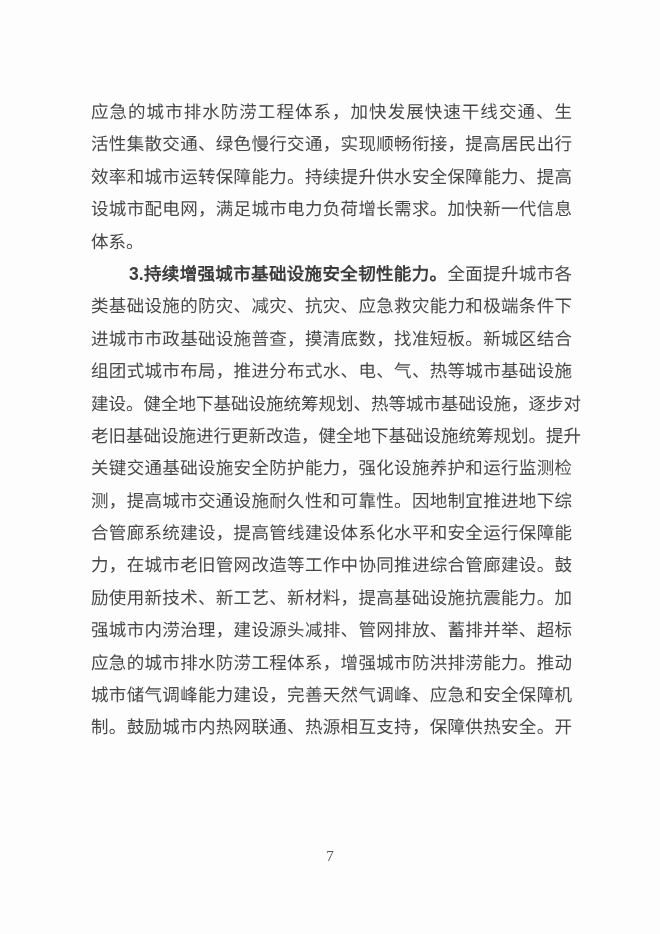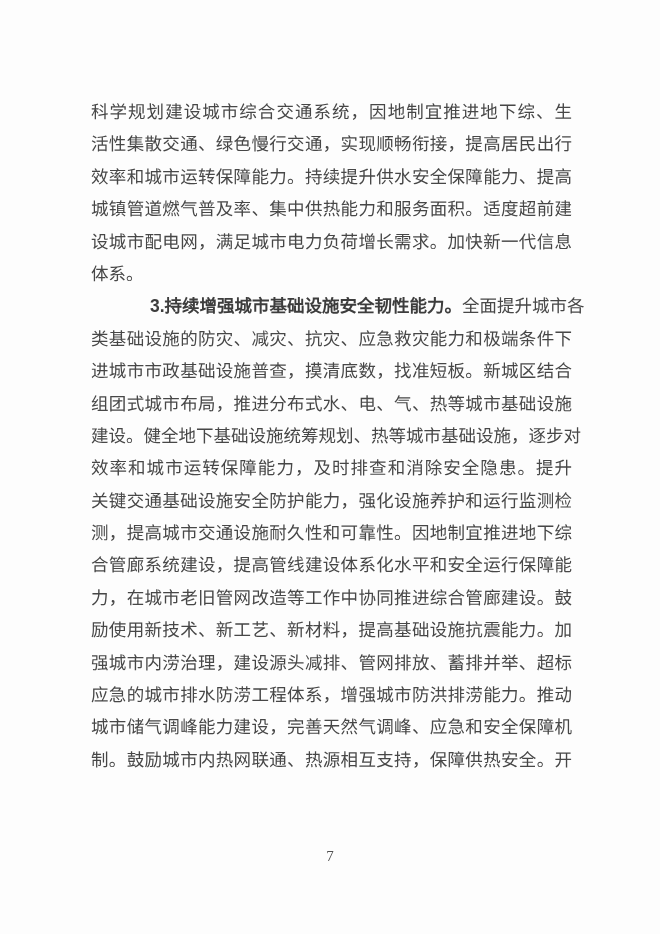--- a/index.html
+++ b/index.html
@@ -34,54 +34,52 @@
   .line.short {
     text-align-last: left;
   }
   .line.indent {
     text-indent: 38px;
   }
   .heading-bold {
     font-family: "Liberation Sans", "DejaVu Sans", sans-serif;
     font-weight: 700;
     color: #3d3d3d;
-    margin-left: 21px;
   }
   .page-number {
     position: absolute;
     left: 0;
     top: 848px;
     width: 660px;
     text-align: center;
     font-size: 15px;
     color: #4f4f4f;
     font-family: "Liberation Serif", "DejaVu Serif", serif;
   }
 </style>
 </head>
 <body>
 
 <div class="page">
   <div class="text-block">
 
-    <div class="line">科学规划建设城市综合交通系统，因地制宜推进地下综、生</div>
+    <div class="line">应急的城市排水防涝工程体系，加快发展快速干线交通、生</div>
     <div class="line">活性集散交通、绿色慢行交通，实现顺畅衔接，提高居民出行</div>
     <div class="line">效率和城市运转保障能力。持续提升供水安全保障能力、提高</div>
-    <div class="line">城镇管道燃气普及率、集中供热能力和服务面积。适度超前建</div>
     <div class="line">设城市配电网，满足城市电力负荷增长需求。加快新一代信息</div>
     <div class="line short">体系。</div>
 
     <div class="line indent">
       <span class="heading-bold">3.持续增强城市基础设施安全韧性能力。</span><span>全面提升城市各</span>
     </div>
     <div class="line">类基础设施的防灾、减灾、抗灾、应急救灾能力和极端条件下</div>
     <div class="line">进城市市政基础设施普查，摸清底数，找准短板。新城区结合</div>
     <div class="line">组团式城市布局，推进分布式水、电、气、热等城市基础设施</div>
     <div class="line">建设。健全地下基础设施统筹规划、热等城市基础设施，逐步对</div>
-    <div class="line">效率和城市运转保障能力，及时排查和消除安全隐患。提升</div>
+    <div class="line">老旧基础设施进行更新改造，健全地下基础设施统筹规划。提升</div>
     <div class="line">关键交通基础设施安全防护能力，强化设施养护和运行监测检</div>
     <div class="line">测，提高城市交通设施耐久性和可靠性。因地制宜推进地下综</div>
     <div class="line">合管廊系统建设，提高管线建设体系化水平和安全运行保障能</div>
     <div class="line">力，在城市老旧管网改造等工作中协同推进综合管廊建设。鼓</div>
     <div class="line">励使用新技术、新工艺、新材料，提高基础设施抗震能力。加</div>
     <div class="line">强城市内涝治理，建设源头减排、管网排放、蓄排并举、超标</div>
     <div class="line">应急的城市排水防涝工程体系，增强城市防洪排涝能力。推动</div>
     <div class="line">城市储气调峰能力建设，完善天然气调峰、应急和安全保障机</div>
     <div class="line">制。鼓励城市内热网联通、热源相互支持，保障供热安全。开</div>
 

